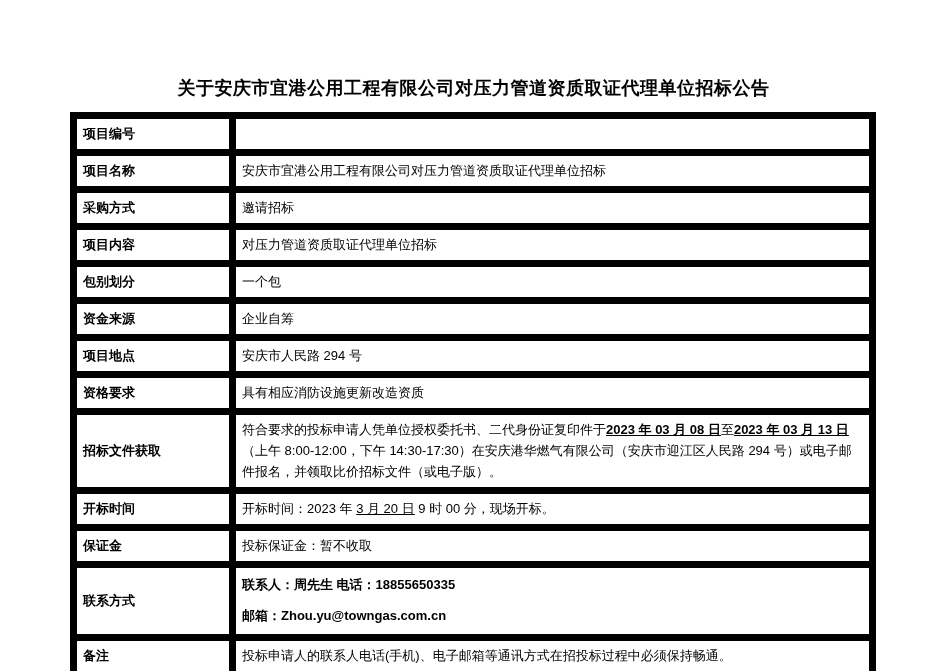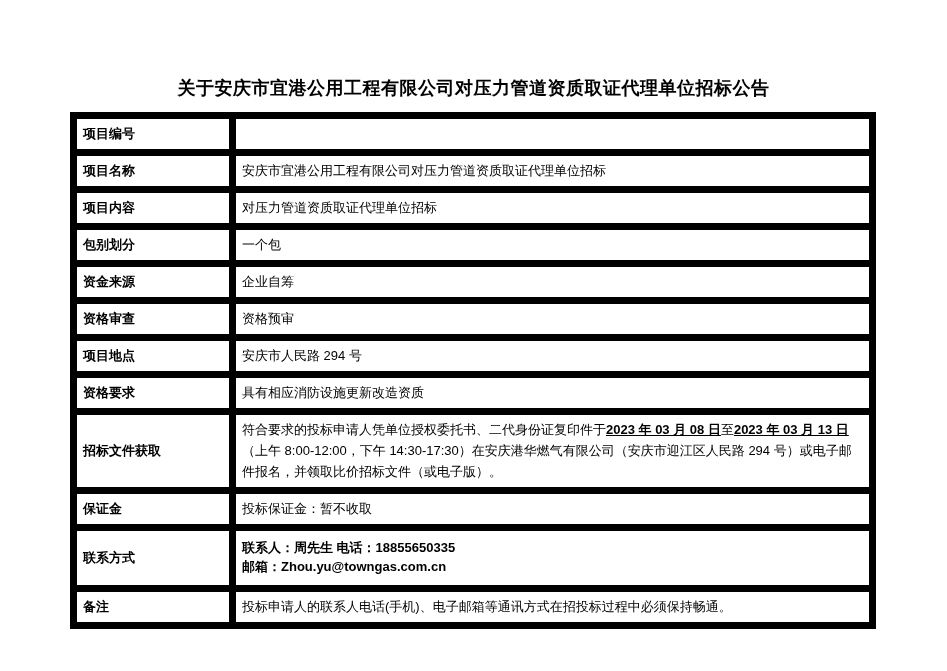--- a/index.html
+++ b/index.html
@@ -60,20 +60,21 @@
   }
   tr.tall td { height: 24px; }
   tr.r-acquire td.value {
     line-height: 1.6;
     padding-top: 5px;
     padding-bottom: 5px;
   }
   .u { text-decoration: underline; }
   .contact-line1 {
     font-weight: bold;
+    margin-bottom: 12px;
   }
   .contact-line2 {
     font-weight: bold;
   }
   .contact-cell {
     padding-top: 8px !important;
     padding-bottom: 8px !important;
   }
   .bold { font-weight: bold; }
 </style>
@@ -88,49 +89,53 @@
     <tbody>
       <tr class="tall">
         <td class="label">项目编号</td>
         <td class="value"></td>
       </tr>
       <tr class="tall">
         <td class="label">项目名称</td>
         <td class="value">安庆市宜港公用工程有限公司对压力管道资质取证代理单位招标</td>
       </tr>
       <tr class="tall">
+        <td class="label">采购方式</td>
+        <td class="value">邀请招标</td>
+      </tr>
+      <tr class="tall">
         <td class="label">项目内容</td>
         <td class="value">对压力管道资质取证代理单位招标</td>
       </tr>
       <tr class="tall">
         <td class="label">包别划分</td>
         <td class="value">一个包</td>
       </tr>
       <tr class="tall">
         <td class="label">资金来源</td>
         <td class="value">企业自筹</td>
-      </tr>
-      <tr class="tall">
-        <td class="label">资格审查</td>
-        <td class="value">资格预审</td>
       </tr>
       <tr class="tall">
         <td class="label">项目地点</td>
         <td class="value">安庆市人民路 294 号</td>
       </tr>
       <tr class="tall">
         <td class="label">资格要求</td>
         <td class="value">具有相应消防设施更新改造资质</td>
       </tr>
 
       <tr class="r-acquire">
         <td class="label">招标文件获取</td>
         <td class="value"><span>符合要求的投标申请人凭单位授权委托书、二代身份证复印件于</span><span class="u bold">2023 年 03 月 08 日</span><span>至</span><span class="u bold">2023 年 03 月 13 日</span><span>（上午 8:00-12:00，下午 14:30-17:30）在安庆港华燃气有限公司（安庆市迎江区人民路 294 号）或电子邮件报名，并领取比价招标文件（或电子版）。</span></td>
       </tr>
 
+      <tr class="tall">
+        <td class="label">开标时间</td>
+        <td class="value"><span>开标时间：2023 年 </span><span class="u">3 月 20 日</span><span> 9 时 00 分，现场开标。</span></td>
+      </tr>
 
       <tr class="tall">
         <td class="label">保证金</td>
         <td class="value">投标保证金：暂不收取</td>
       </tr>
 
       <tr>
         <td class="label">联系方式</td>
         <td class="value contact-cell">
           <div class="contact-line1">联系人：周先生  电话：18855650335</div>

